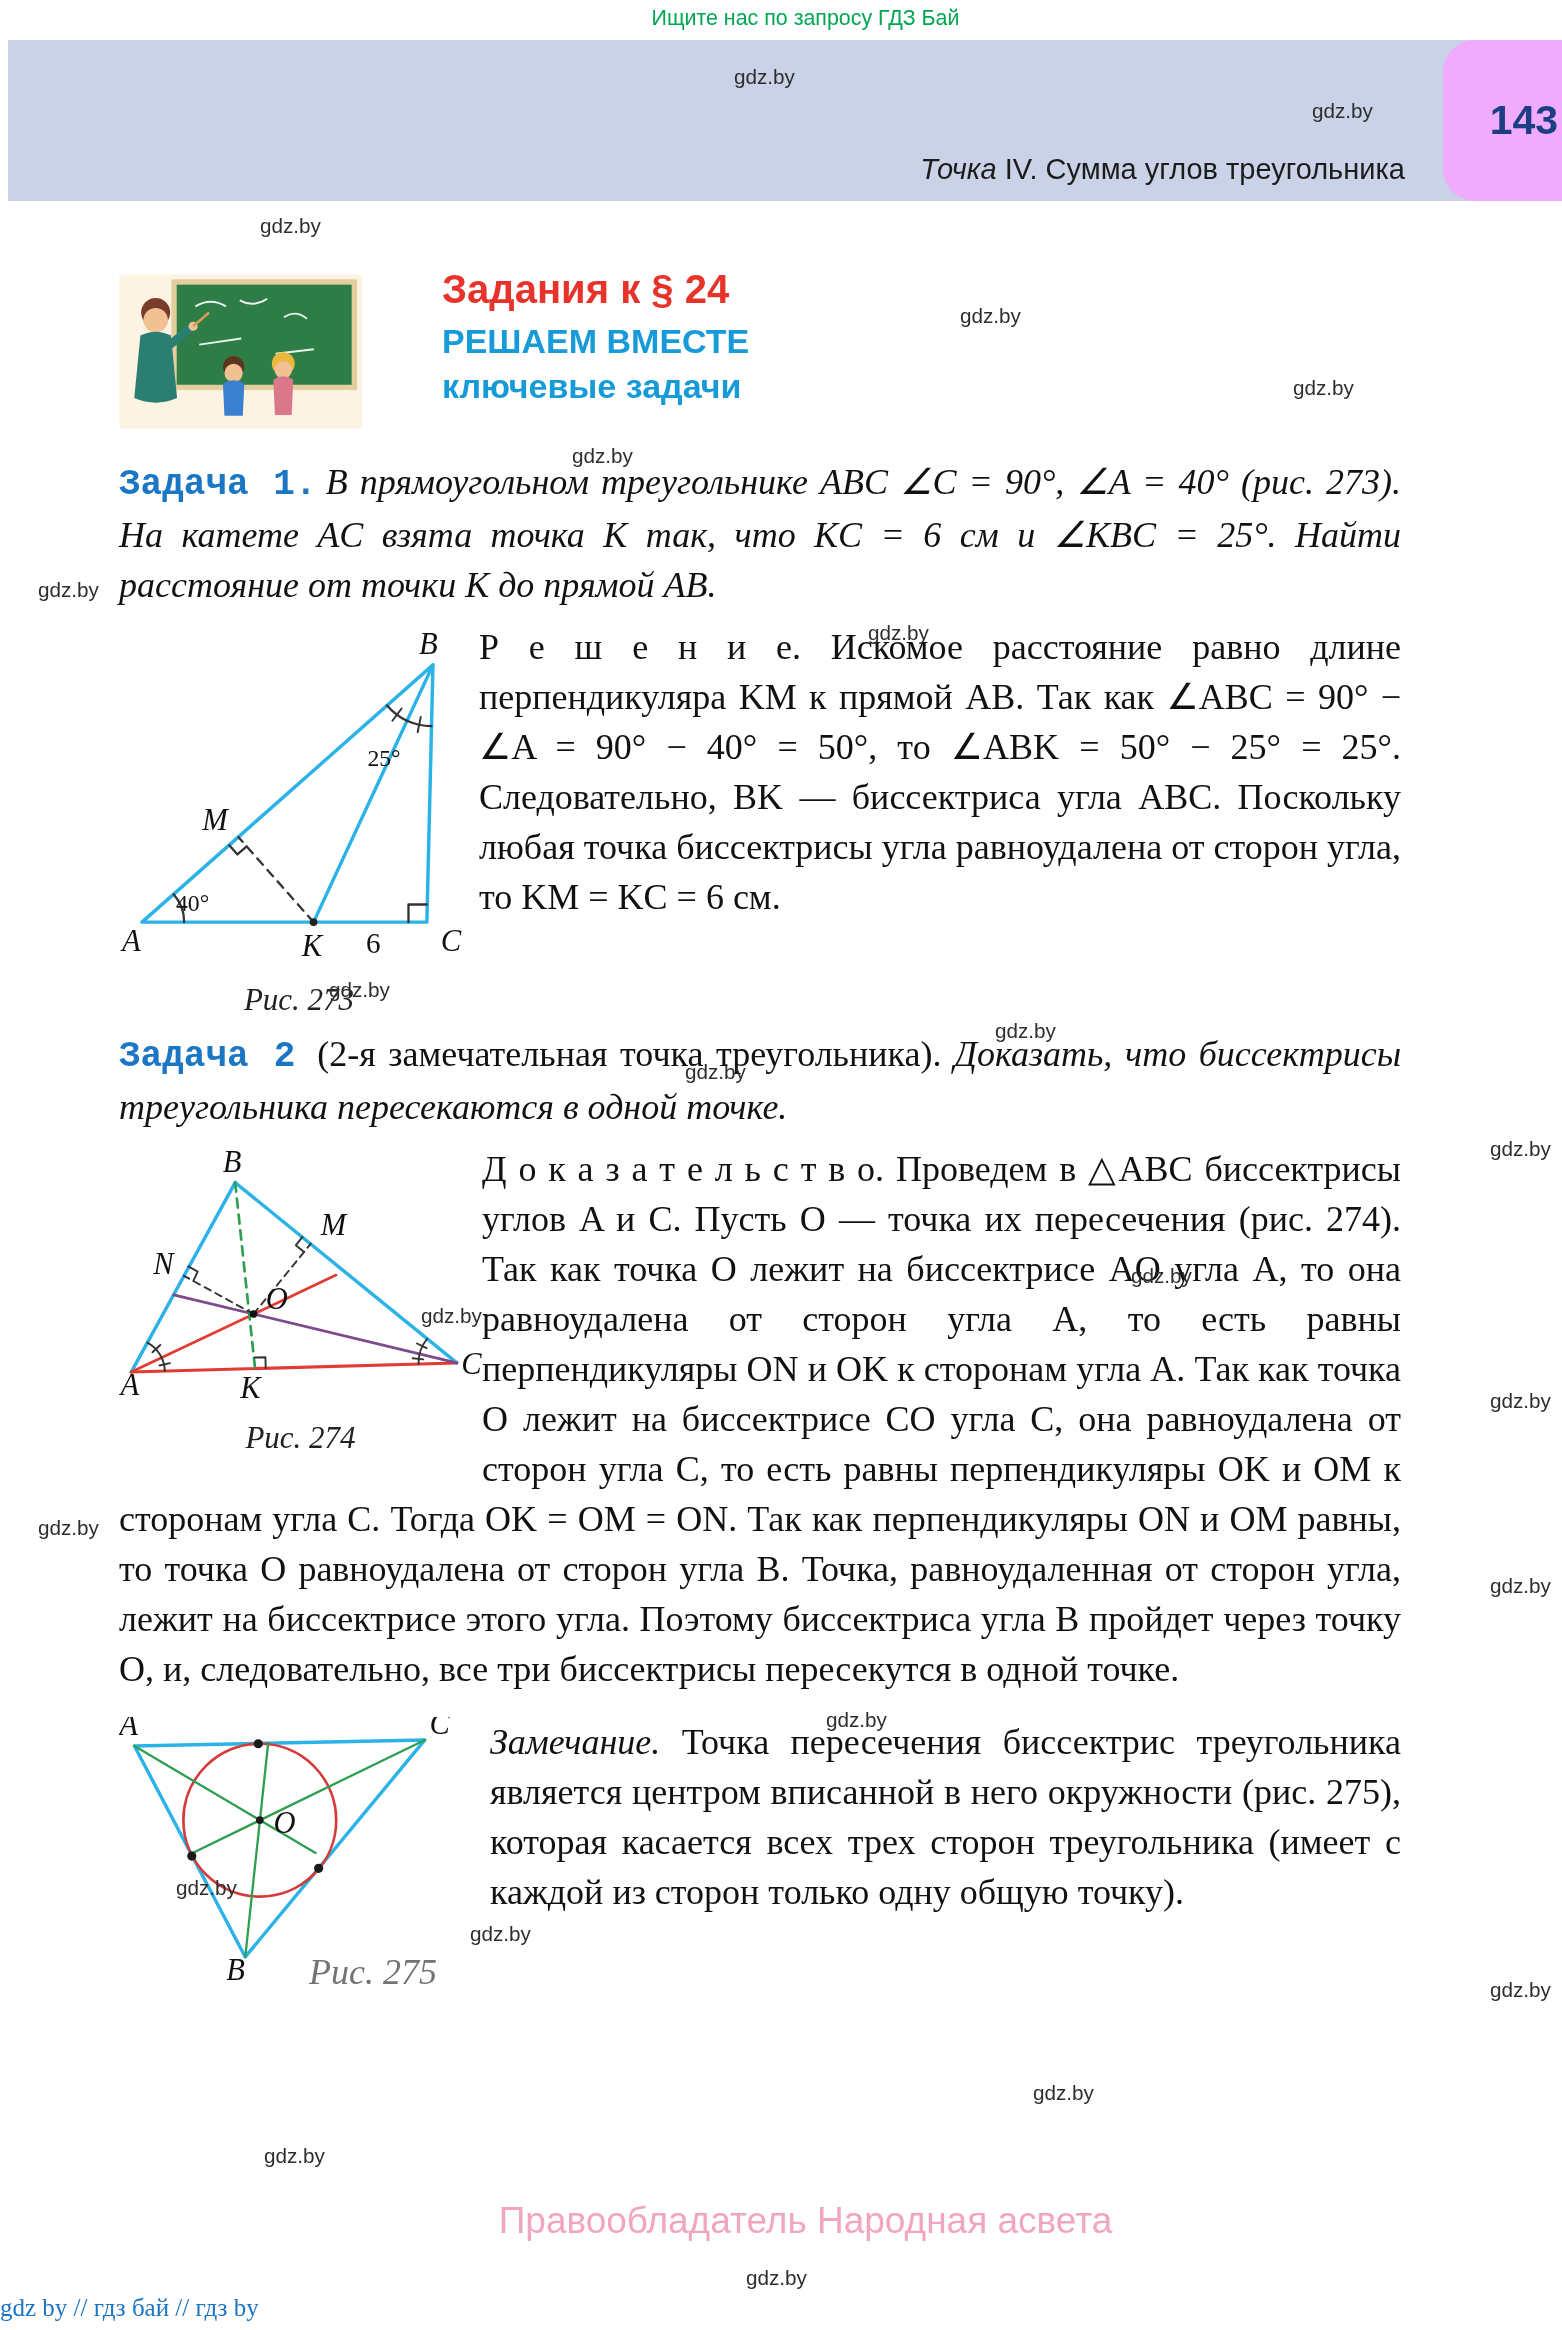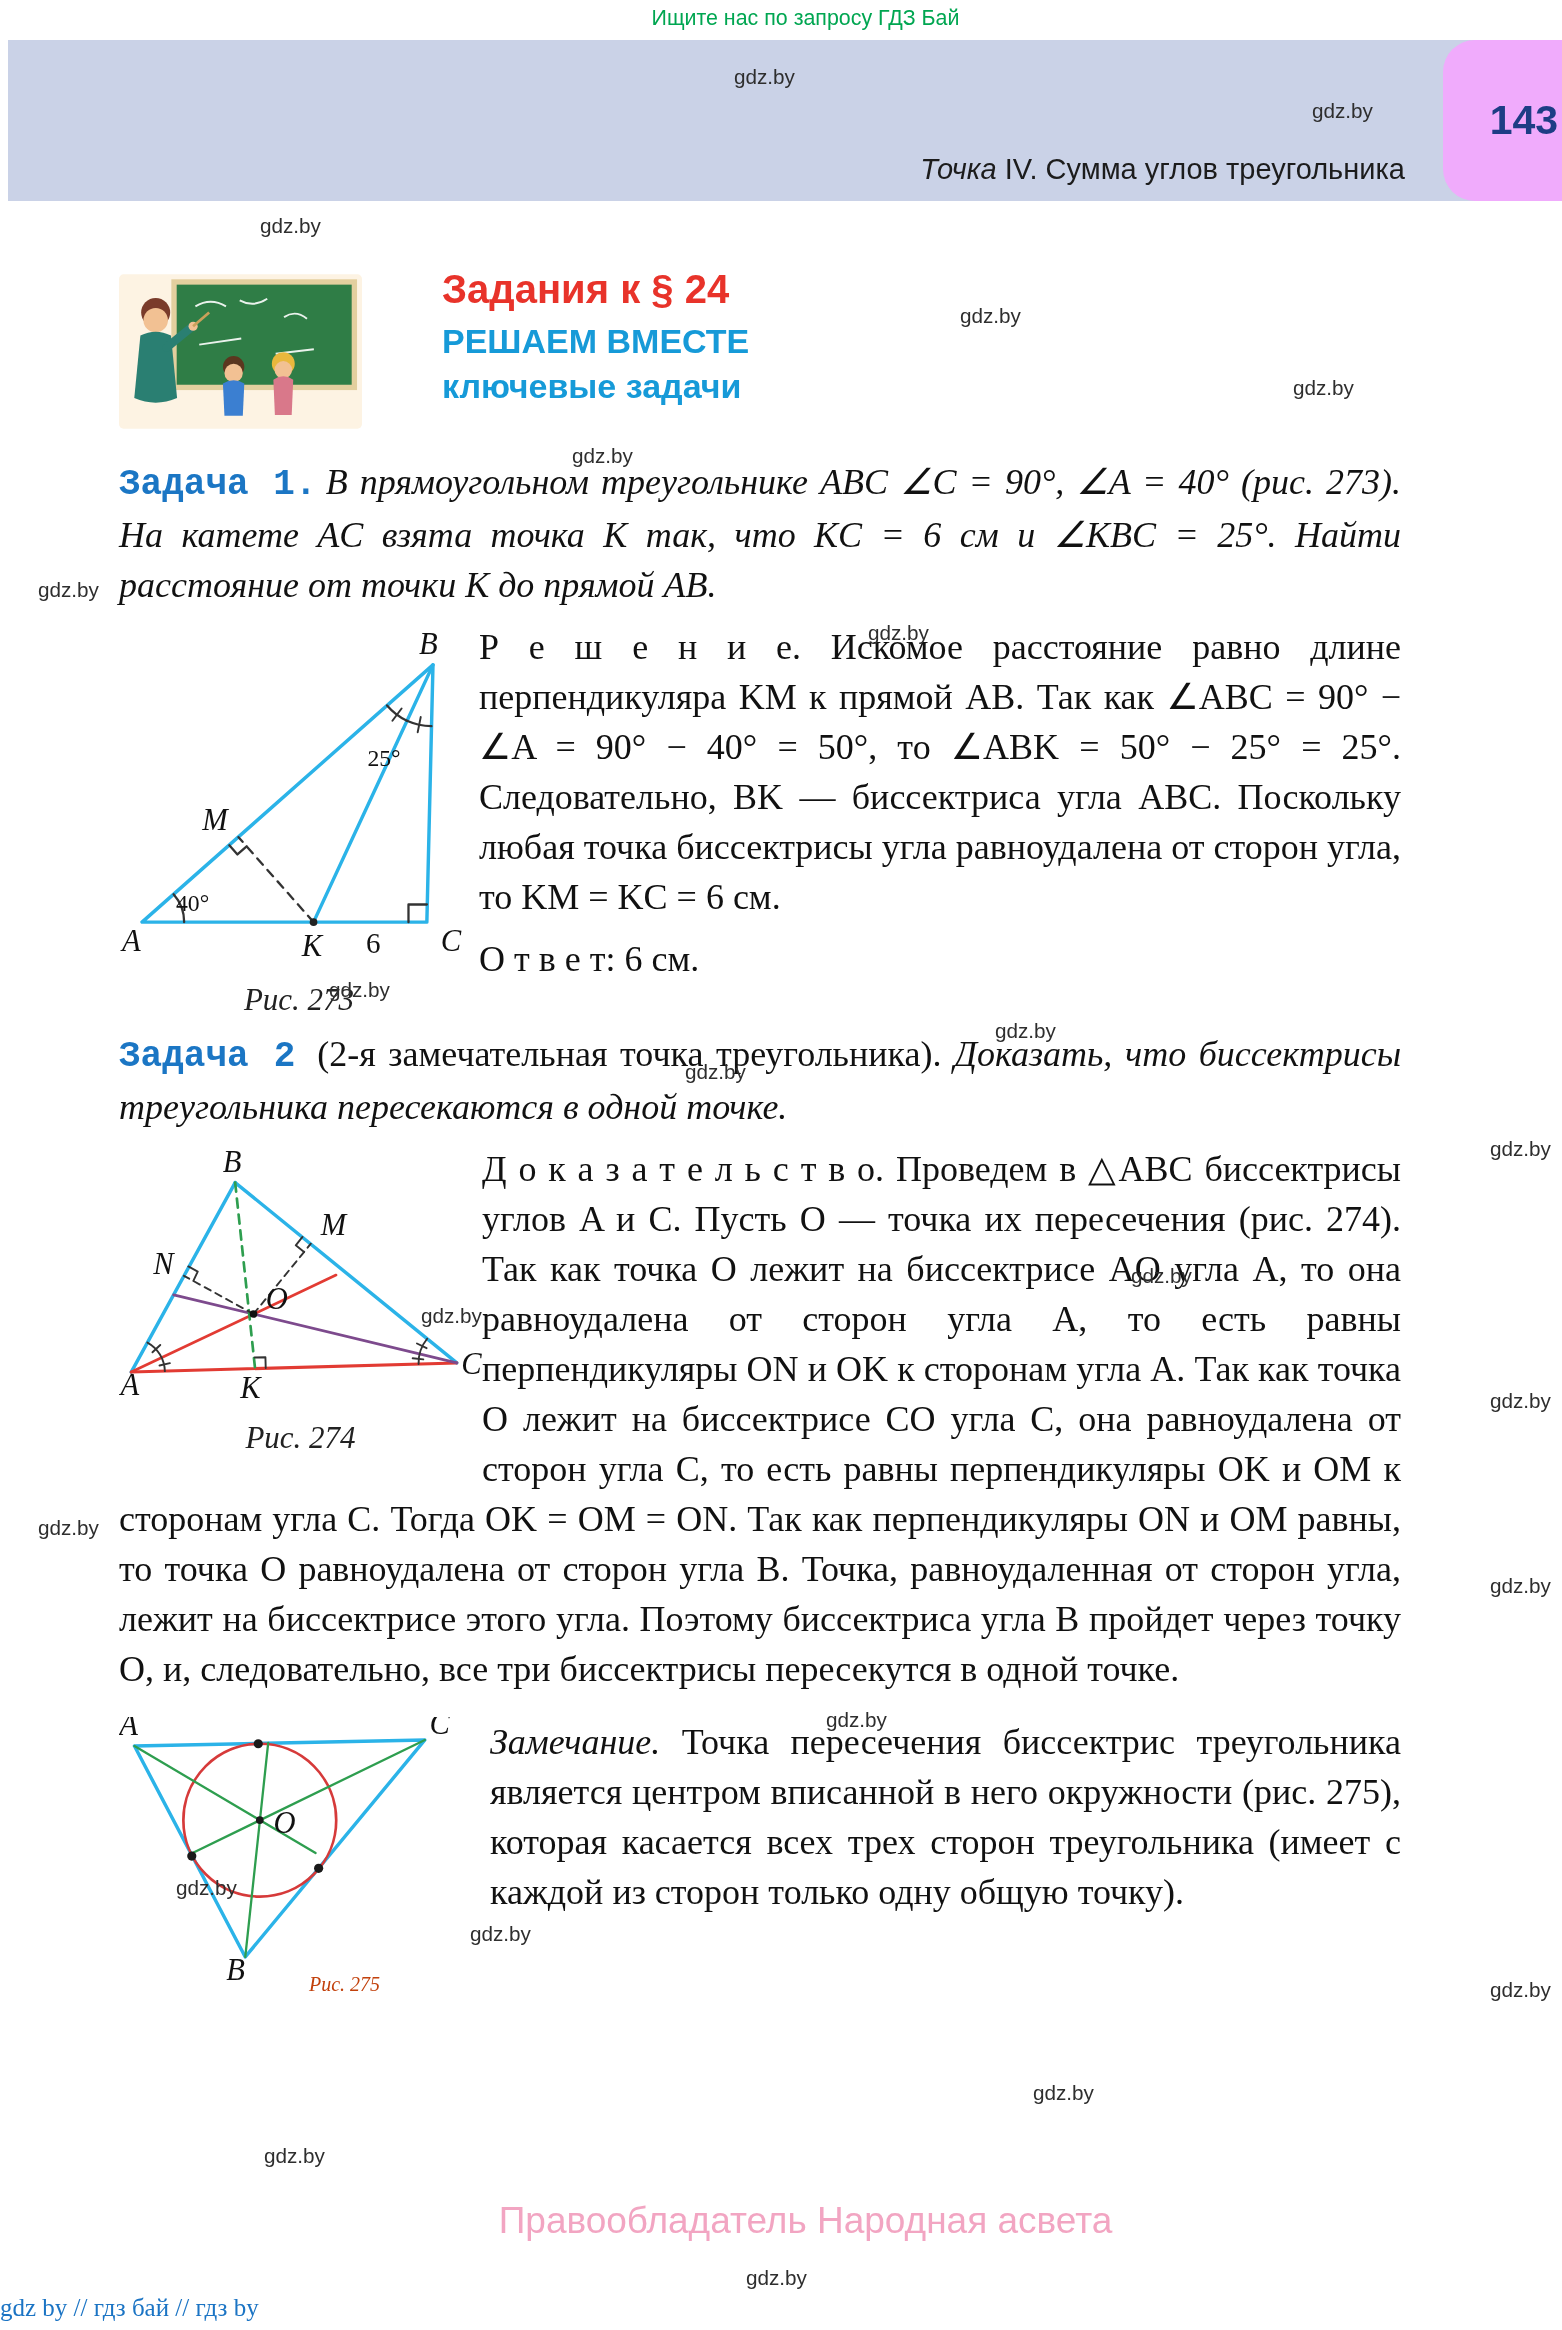--- a/index.html
+++ b/index.html
@@ -32,21 +32,21 @@
   .task-label{font-family:Liberation Mono, monospace;font-weight:bold;color:#1b76c4;
               font-style:normal;margin-right:9.2px;}
   .stmt{font-style:italic;}
   .remark-label{font-style:italic;}
   .clear{clear:both;height:0;}
   figure.fig{float:left;margin:0;padding:0;}
   .fig-273{width:360px;margin:9.2px 27px 0 0;}
   .fig-274{width:363px;margin:10.7px 23px 0 0;}
   .fig-275{width:371px;margin:7.7px 19px 0 0;position:relative;}
   .fig-caption{text-align:center;font-style:italic;font-size:31px;line-height:37px;color:#222;margin-top:3.1px;}
-  .fig-caption-abs{position:absolute;left:190px;top:242px;font-style:italic;font-size:20px;color:#c2410c;}
+  .fig-caption-abs{position:absolute;left:190px;top:230px;font-style:italic;font-size:36px;color:#737373;}
   .fig-label{font-family:"Liberation Serif",serif;font-style:italic;font-size:40px;fill:#111;}
   .fig-small{font-family:"Liberation Serif",serif;font-style:normal;font-size:31px;fill:#111;}
   .fig-num{font-family:"Liberation Serif",serif;font-style:normal;font-size:38px;fill:#111;}
   
   .footer-pub{position:absolute;left:0;right:0;top:2200px;text-align:center;
               font-family:"Liberation Sans",sans-serif;font-size:37px;color:#f2a5c2;}
   .footer-links{position:absolute;left:0;right:0;top:2294px;text-align:left;
                 font-family:Liberation Serif, serif;font-size:25px;color:#1b74c4;cursor:pointer;}
 </style>
 </head>
@@ -151,21 +151,20 @@
           <text class="fig-small" x="346" y="188" text-anchor="middle">25°</text>
           <text class="fig-small" x="96" y="378" text-anchor="middle">40°</text>
           <text class="fig-label" x="16" y="430" text-anchor="middle">A</text>
           <text class="fig-label" x="252" y="436" text-anchor="middle">K</text>
           <text class="fig-num" x="332" y="432" text-anchor="middle">6</text>
           <text class="fig-label" x="420" y="430" text-anchor="start">C</text>
         </svg>
         <figcaption class="fig-caption">Рис. 273</figcaption>
       </figure>
       <p class="para">Р е ш е н и е. Искомое расстояние равно длине перпендикуляра KM к прямой AB. Так как ∠ABC = 90° − ∠A = 90° − 40° = 50°, то ∠ABK = 50° − 25° = 25°. Следовательно, BK — биссектриса угла ABC. Поскольку любая точка биссектрисы угла равноудалена от сторон угла, то KM = KC = 6 см.</p>
-      <p class="para">О т в е т: 6 см.</p>
     </div>
     <div class="clear"></div>
 
     <p class="para" style="margin-top:10.7px"><span class="task-label">Задача 2</span><span> (2-я замечательная точка треугольника). </span><span class="stmt">Доказать, что биссектрисы треугольника пересекаются в одной точке.</span></p>
 
     <div>
       <figure class="fig fig-274">
         <svg width="363" height="259" viewBox="0 0 475 338" style="font-size:47px">
           <g transform="translate(0,30)">
             <g fill="none" stroke-linecap="round" stroke-linejoin="round">

